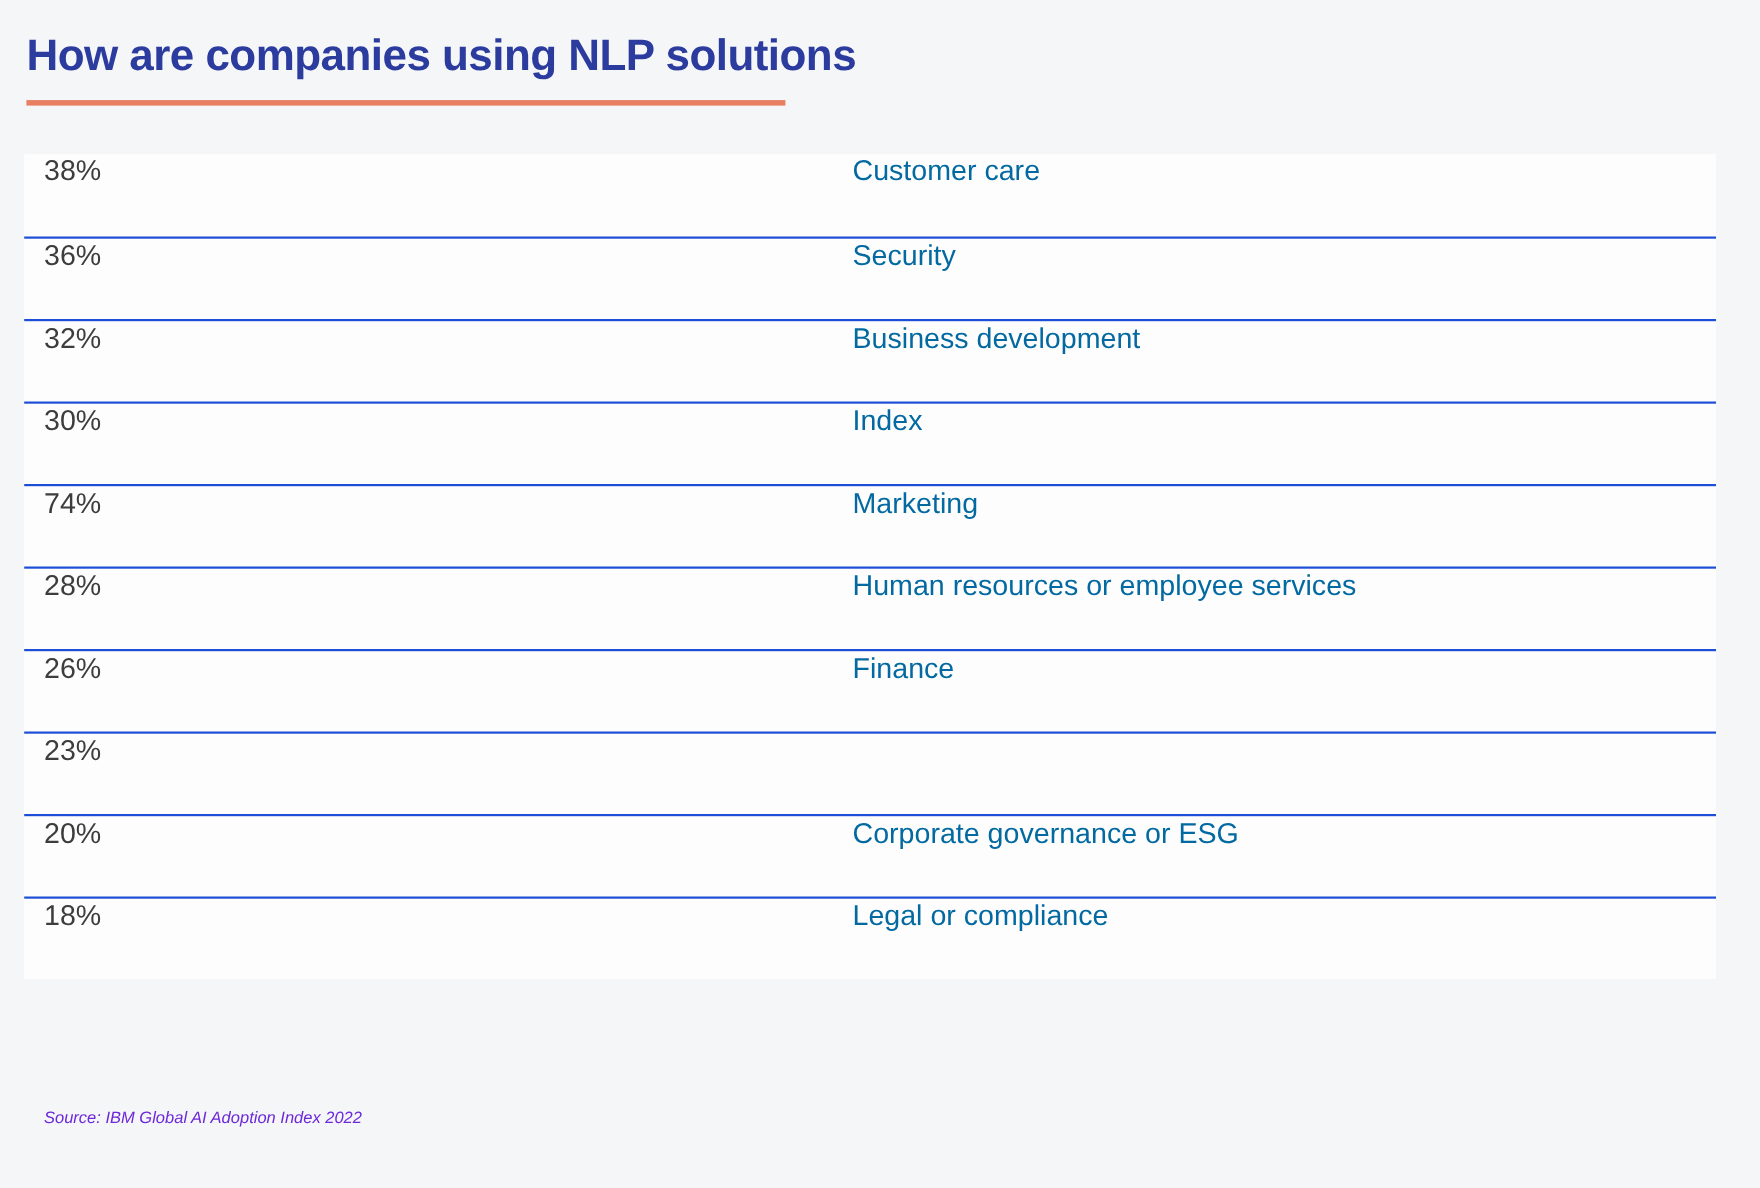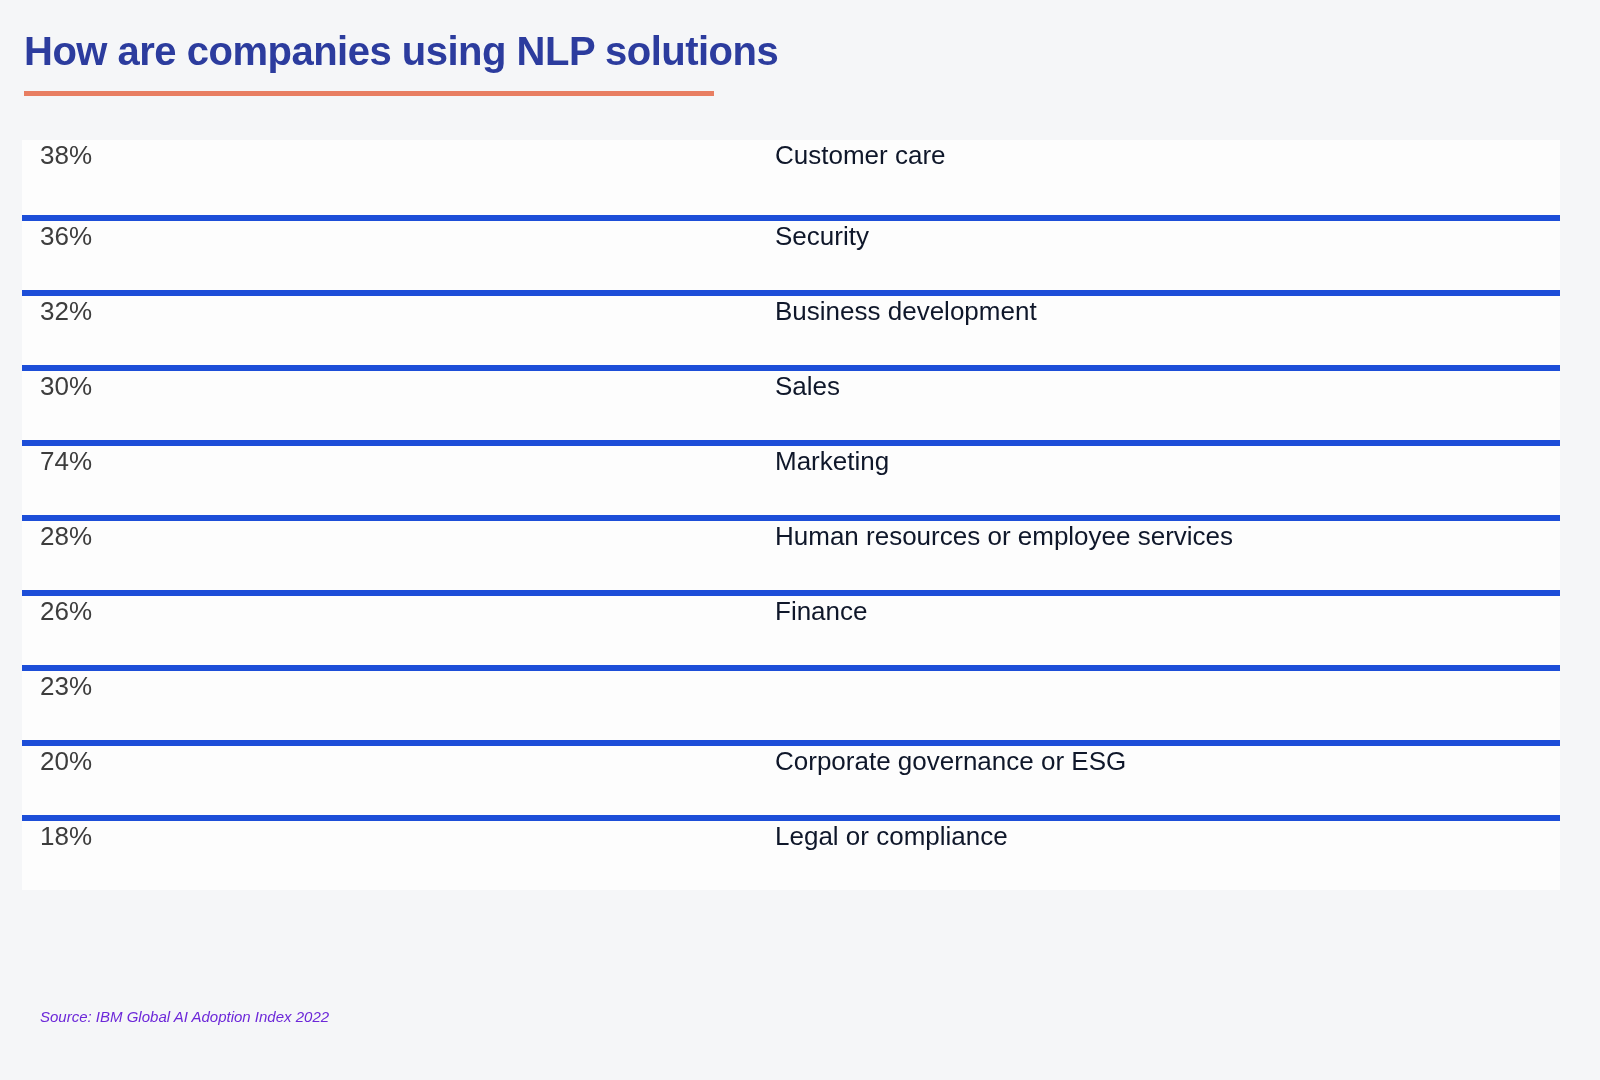--- a/index.html
+++ b/index.html
@@ -45,34 +45,34 @@
     width: 1538px;
   }
 
   .table-row {
     display: flex;
     height: 75px;
     background: #fdfdfd;
   }
 
   .table-row + .table-row {
-    border-top: 6px solid #1d4ed8;
+    border-top: 2px solid #1d4ed8;
   }
 
   .row-value {
     flex: 0 0 753px;
     padding-left: 18px;
     font-size: 26px;
     color: #3d3d3d;
   }
 
   .row-label {
     flex: 1 1 auto;
     font-size: 26px;
-    color: #0f172a;
+    color: #0369a1;
   }
 
   .source-note {
     position: absolute;
     left: 40px;
     top: 1008px;
     font-size: 15px;
     font-style: italic;
     color: #6d28d9;
   }
@@ -97,21 +97,21 @@
     <div class="row-label">Security</div>
   </div>
 
   <div class="table-row">
     <div class="row-value">32%</div>
     <div class="row-label">Business development</div>
   </div>
 
   <div class="table-row">
     <div class="row-value">30%</div>
-    <div class="row-label">Sales</div>
+    <div class="row-label">Index</div>
   </div>
 
   <div class="table-row">
     <div class="row-value">74%</div>
     <div class="row-label">Marketing</div>
   </div>
 
   <div class="table-row">
     <div class="row-value">28%</div>
     <div class="row-label">Human resources or employee services</div>

